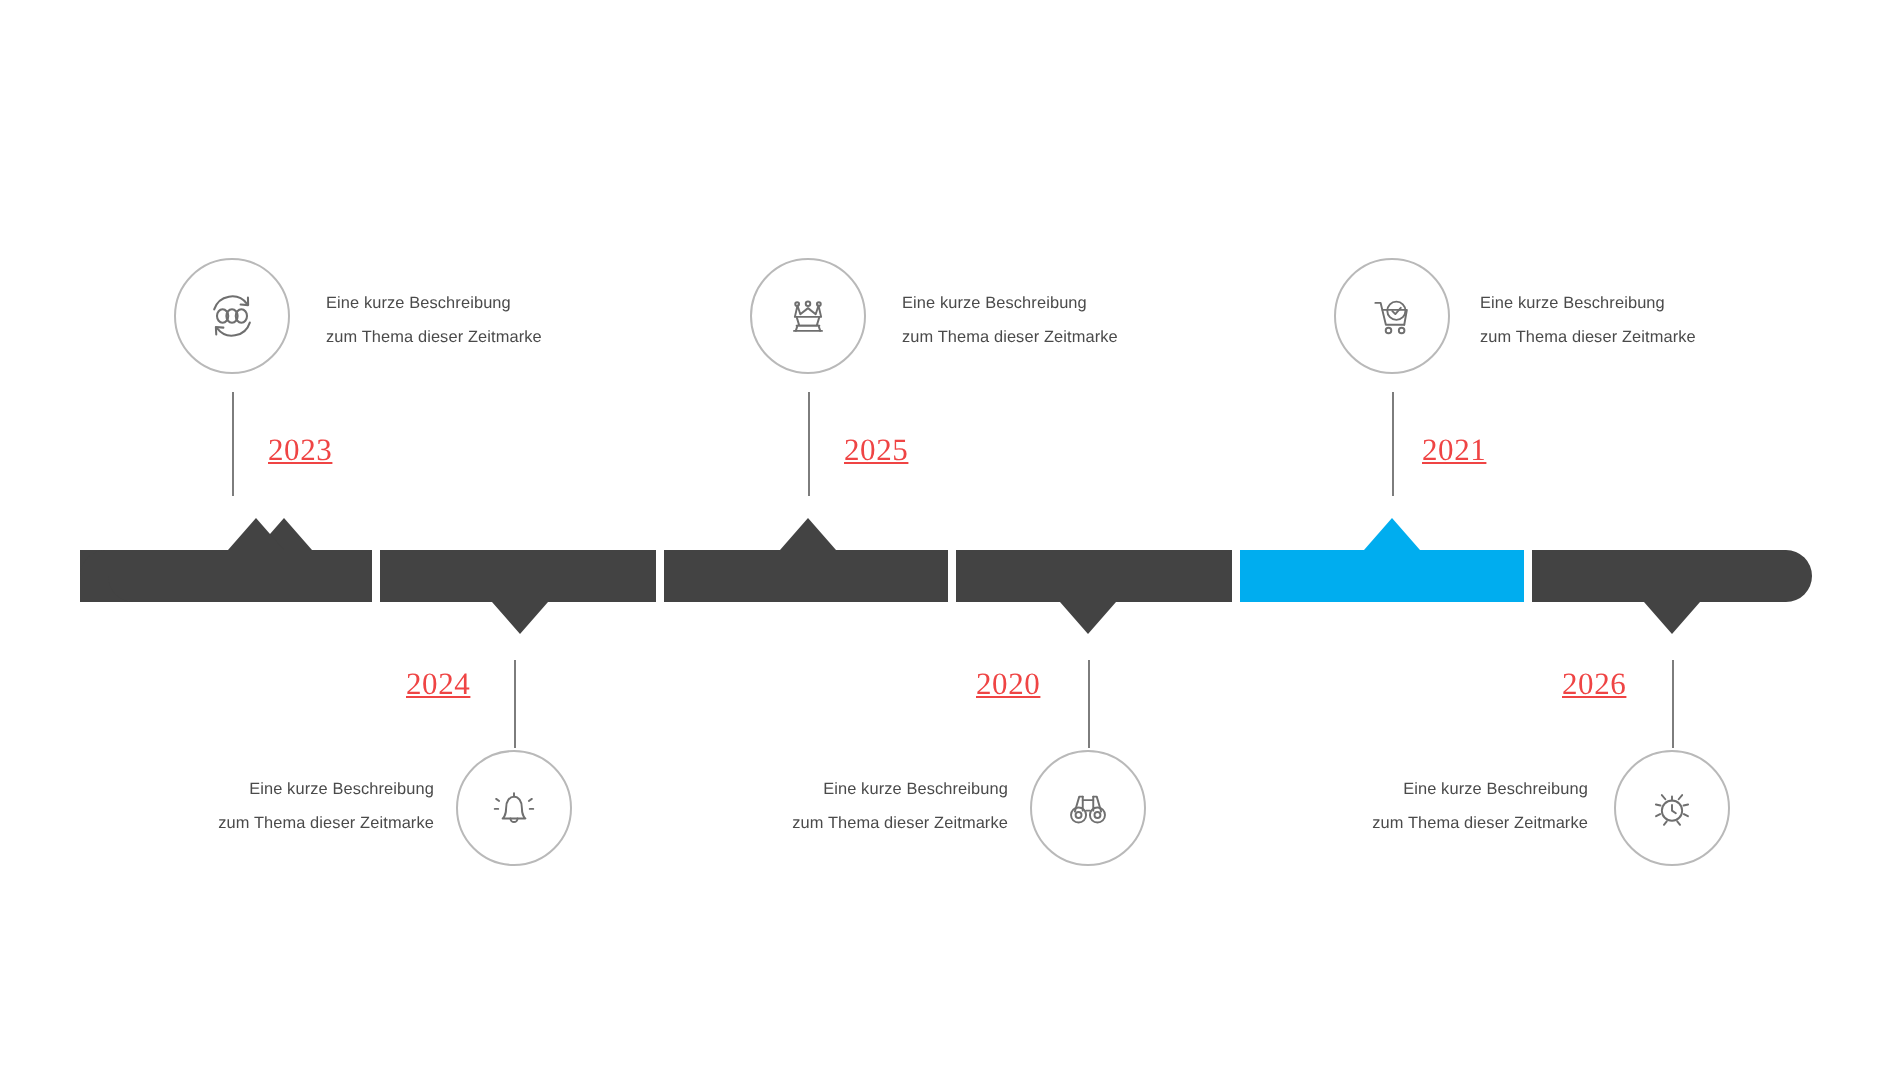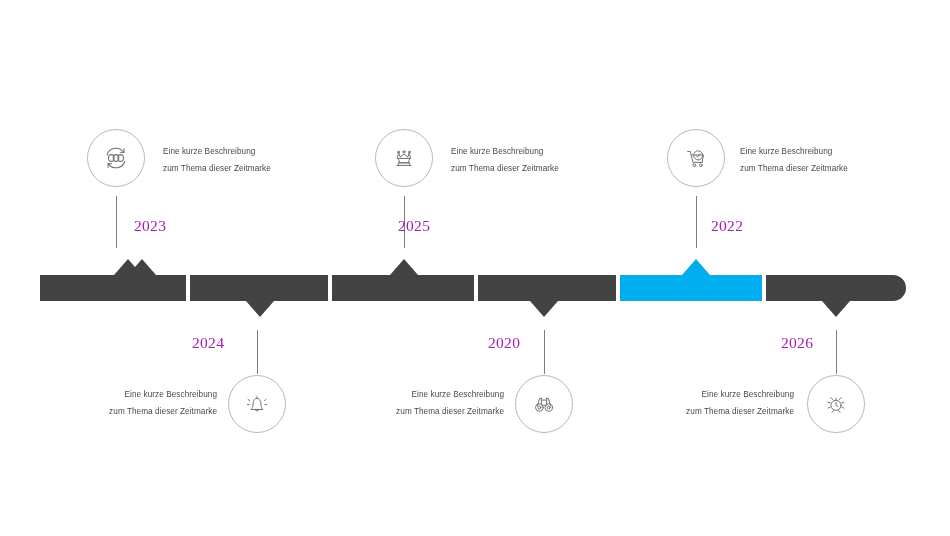--- a/index.html
+++ b/index.html
@@ -64,24 +64,25 @@
   .desc.right-text {
     text-align: left;
   }
   .desc span {
     display: block;
   }
 
   .year {
     position: absolute;
     font-size: 15.5px;
-    color: #a21caf;
+    color: #ef4444;
     letter-spacing: 0.3px;
     white-space: nowrap;
     font-family: "Liberation Serif", serif;
+    text-decoration: underline;
   }
 
   .connector {
     position: absolute;
     width: 1px;
     background: #7d7d7d;
   }
 </style>
 </head>
 <body>
@@ -154,21 +155,21 @@
           <path d="M7 16.5 L5 16.5"></path>
           <path d="M25 16.5 L27 16.5"></path>
         </g>
       </svg>
     </div>
     <div class="desc left-text" style="left:75px; top:386px; width:142px;">
       <span>Eine kurze Beschreibung</span>
       <span>zum Thema dieser Zeitmarke</span>
     </div>
     <div class="connector" style="left:257px; top:330px; height:44px;"></div>
-    <div class="year" style="left:192px; top:334px;">2024</div>
+    <div class="year" style="left:203px; top:334px;">2024</div>
   </div>
 
   <div class="milestone">
     <div class="circle" style="left:375px; top:129px;">
       <svg width="28" height="28" viewBox="0 0 32 32">
         <g fill="none" stroke="#6f6f6f" stroke-width="1.1" stroke-linecap="round" stroke-linejoin="round">
           <path d="M10 10 L11.6 15 L16 11.5 L20.4 15 L22 10 L23.5 16.5 L8.5 16.5 Z"></path>
           <path d="M9.5 16.5 L11 21.5 L21 21.5 L22.5 16.5"></path>
           <path d="M9.5 21.5 L22.5 21.5"></path>
           <path d="M8 24.5 L24 24.5"></path>
@@ -178,21 +179,21 @@
           <circle cx="9.8" cy="9.2" r="1.1"></circle>
           <circle cx="22.2" cy="9.2" r="1.1"></circle>
         </g>
       </svg>
     </div>
     <div class="desc right-text" style="left:451px; top:143px;">
       <span>Eine kurze Beschreibung</span>
       <span>zum Thema dieser Zeitmarke</span>
     </div>
     <div class="connector" style="left:404px; top:196px; height:52px;"></div>
-    <div class="year" style="left:398px; top:217px;">2025</div>
+    <div class="year" style="left:422px; top:217px;">2025</div>
   </div>
 
   <div class="milestone">
     <div class="circle" style="left:515px; top:375px;">
       <svg width="28" height="28" viewBox="0 0 32 32">
         <g fill="none" stroke="#6f6f6f" stroke-width="1.1" stroke-linecap="round" stroke-linejoin="round">
           <path d="M13 9.5 L11 9.5 L8.5 18"></path>
           <path d="M19 9.5 L21 9.5 L23.5 18"></path>
           <circle cx="10.6" cy="20" r="4.3"></circle>
           <circle cx="21.4" cy="20" r="4.3"></circle>
@@ -224,21 +225,21 @@
           <circle cx="18.5" cy="13" r="5.2"></circle>
           <path d="M16.2 13.2 L17.9 14.9 L21 11.3"></path>
         </g>
       </svg>
     </div>
     <div class="desc right-text" style="left:740px; top:143px;">
       <span>Eine kurze Beschreibung</span>
       <span>zum Thema dieser Zeitmarke</span>
     </div>
     <div class="connector" style="left:696px; top:196px; height:52px;"></div>
-    <div class="year" style="left:711px; top:217px;">2022</div>
+    <div class="year" style="left:711px; top:217px;">2021</div>
   </div>
 
   <div class="milestone">
     <div class="circle" style="left:807px; top:375px;">
       <svg width="28" height="28" viewBox="0 0 32 32">
         <g fill="none" stroke="#6f6f6f" stroke-width="1.1" stroke-linecap="round" stroke-linejoin="round">
           <circle cx="16" cy="17.5" r="5.8"></circle>
           <path d="M16 14.3 L16 17.5 L18.2 19"></path>
           <path d="M12.2 11 L10.2 8.6"></path>
           <path d="M19.8 11 L21.8 8.6"></path>

